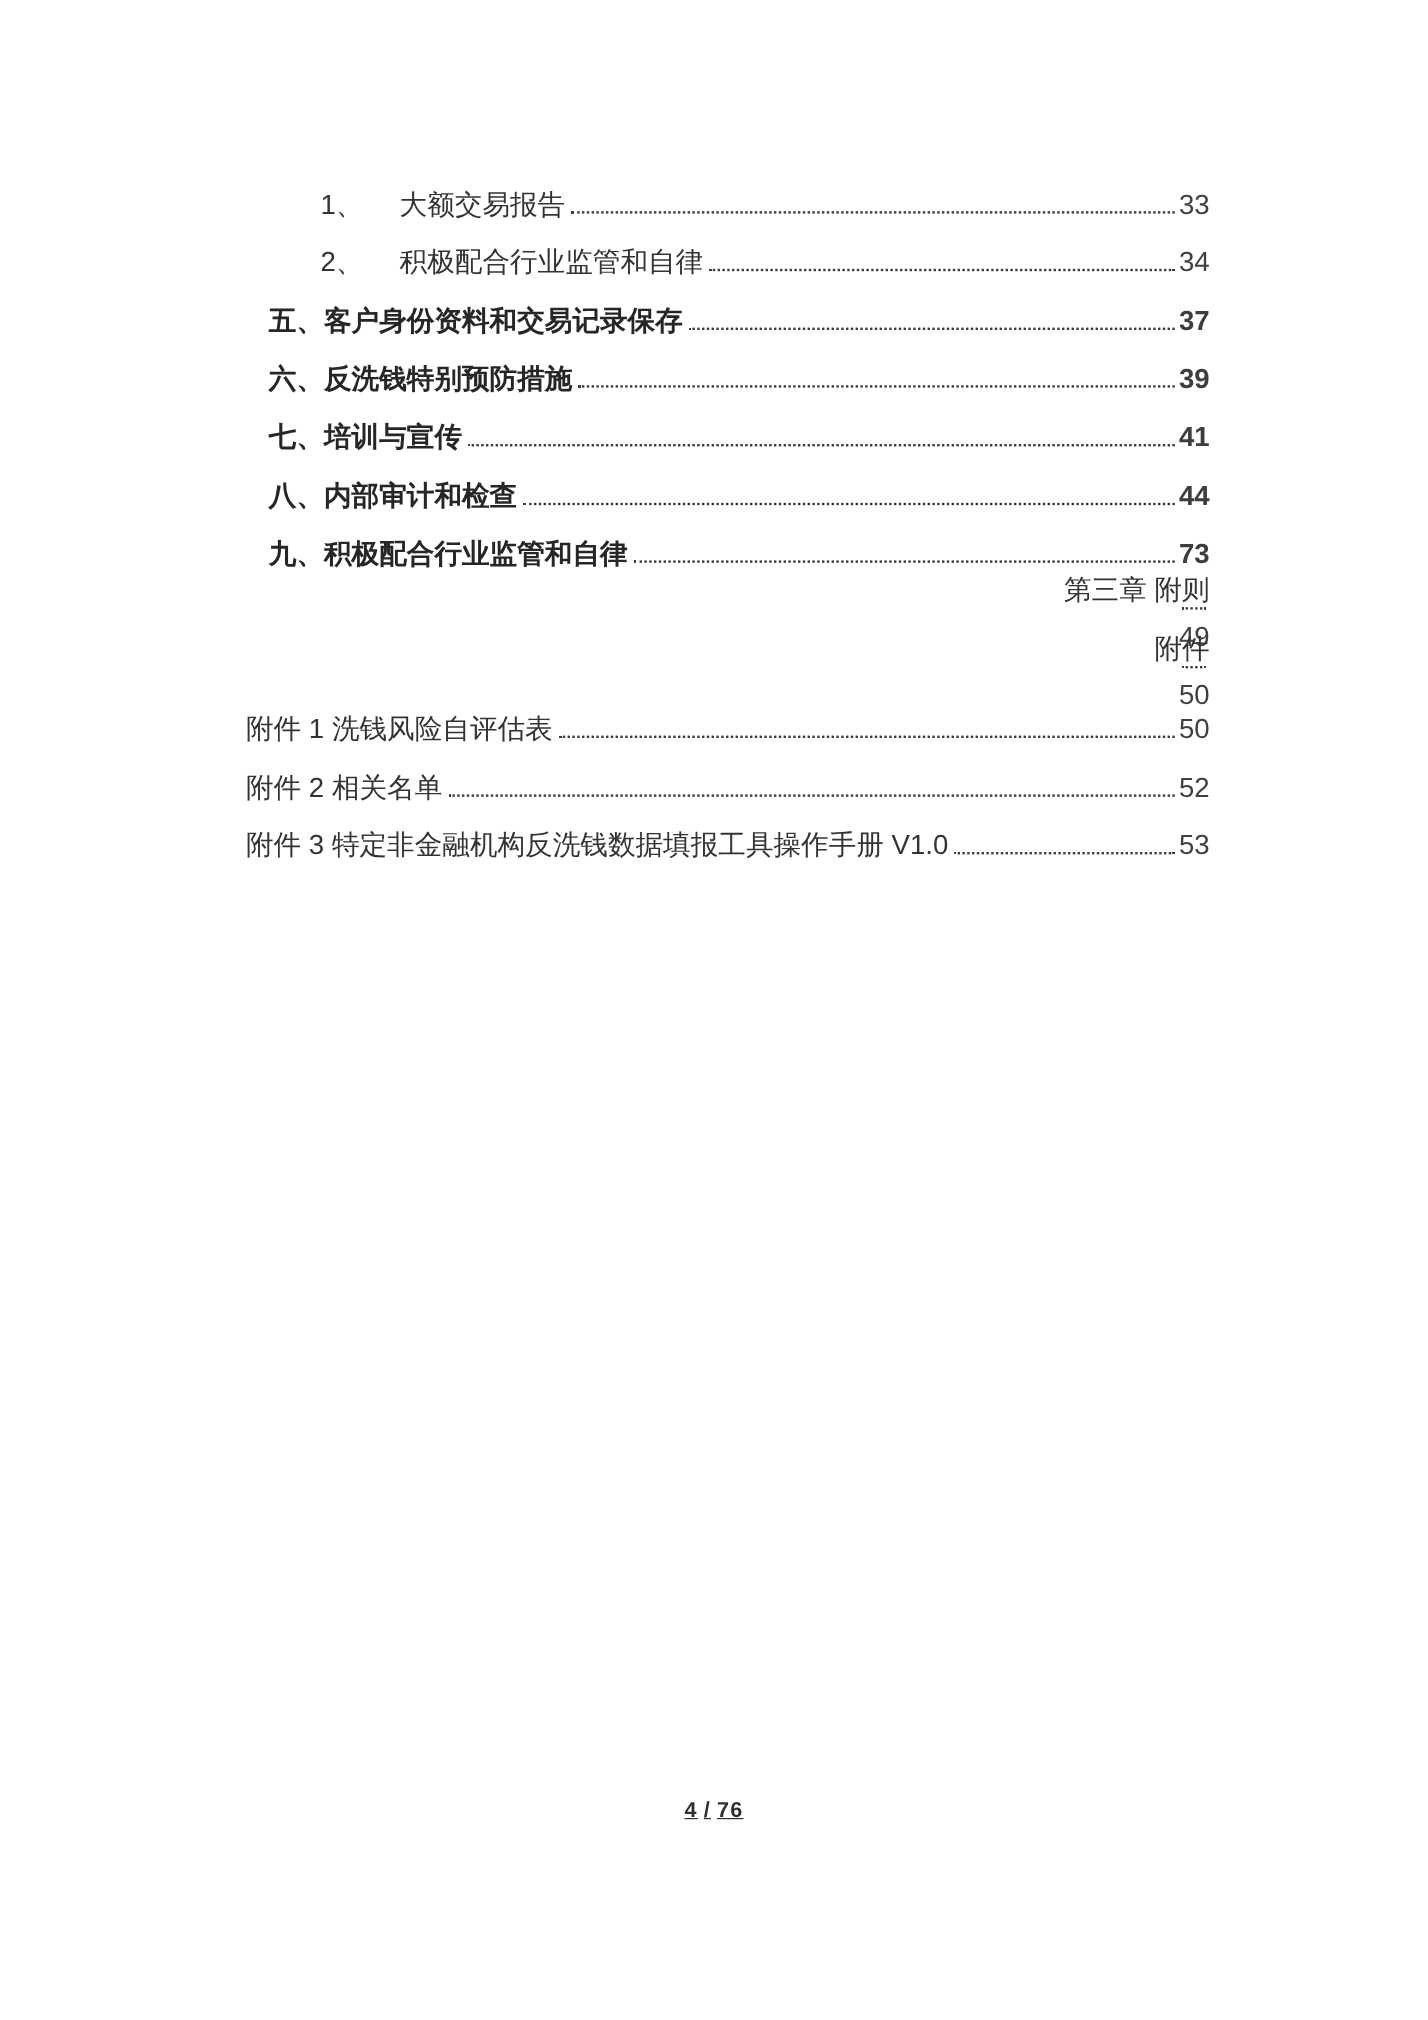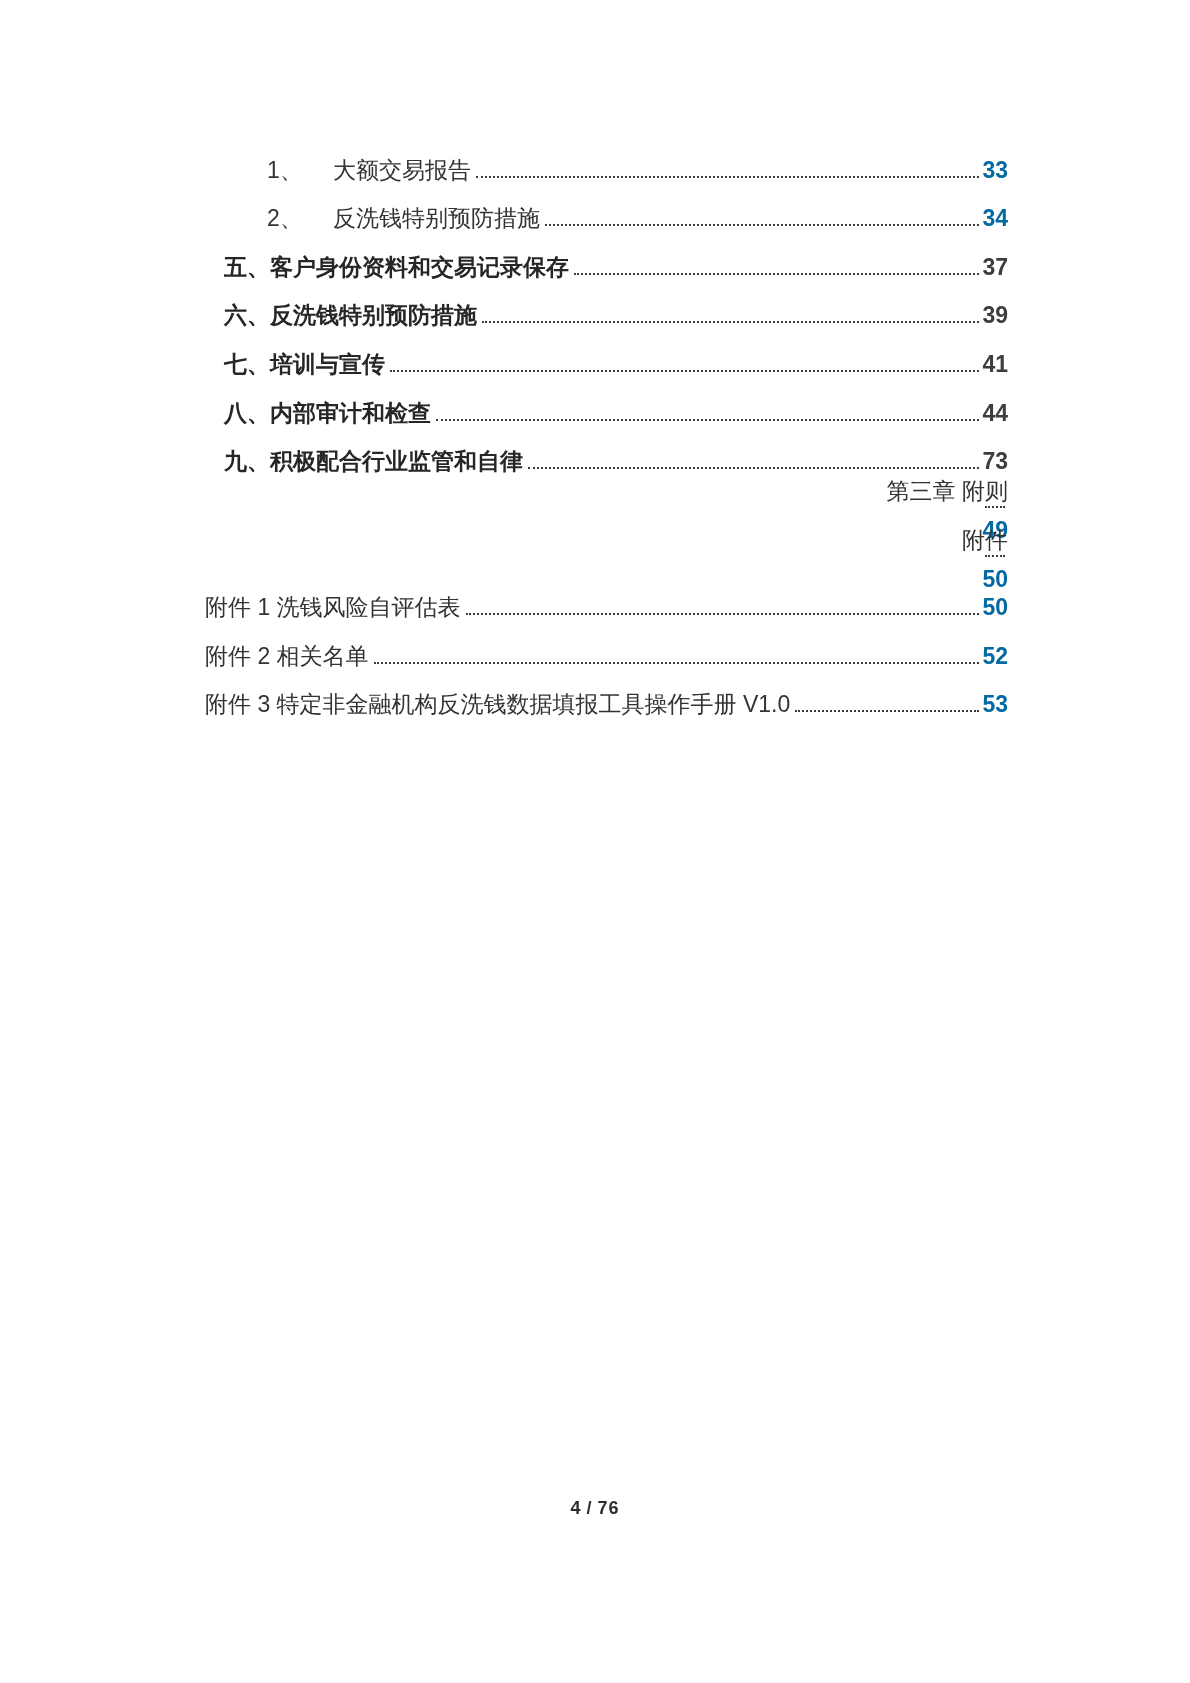--- a/index.html
+++ b/index.html
@@ -38,60 +38,61 @@
     flex: 0 0 auto;
   }
   .toc-row .leader {
     flex: 1 1 auto;
     border-bottom: 2.6px dotted #3c3c3c;
     margin: 0 3px 7px 5px;
     min-width: 20px;
   }
   .toc-row .pagenum {
     flex: 0 0 auto;
-    color: #0369a1;
-    font-weight: 700;
+    color: #404040;
+    font-weight: 400;
   }
   
   .toc-row.chapter  { padding-left: 0; flex-direction: column; }
   .toc-row.section  { padding-left: 56px; font-weight: bold; color: #262626; }
   .toc-row.section .pagenum { font-weight: 700; color: #3d3d3d; }
   .toc-row.appendix { padding-left: 37px; }
   .toc-row.sub      { padding-left: 99px; }
 
   .footer {
     position: absolute;
     top: 1498px;
     left: 0;
     width: 100%;
     text-align: center;
     font-size: 18px;
     font-weight: bold;
     color: #2e2e2e;
     letter-spacing: 1px;
+    text-decoration: underline;
   }
   .footer .sep { margin: 0 5px; }
 </style>
 </head>
 <body>
 
 <div class="page">
 
   <div class="toc">
 
     <div class="toc-row sub">
       <span class="num">1、</span>
       <span class="label">大额交易报告</span>
       <span class="leader"></span>
       <span class="pagenum">33</span>
     </div>
 
     <div class="toc-row sub">
       <span class="num">2、</span>
-      <span class="label">反洗钱特别预防措施</span>
+      <span class="label">积极配合行业监管和自律</span>
       <span class="leader"></span>
       <span class="pagenum">34</span>
     </div>
 
     <div class="toc-row section">
       <span class="label">五、客户身份资料和交易记录保存</span>
       <span class="leader"></span>
       <span class="pagenum">37</span>
     </div>
 

